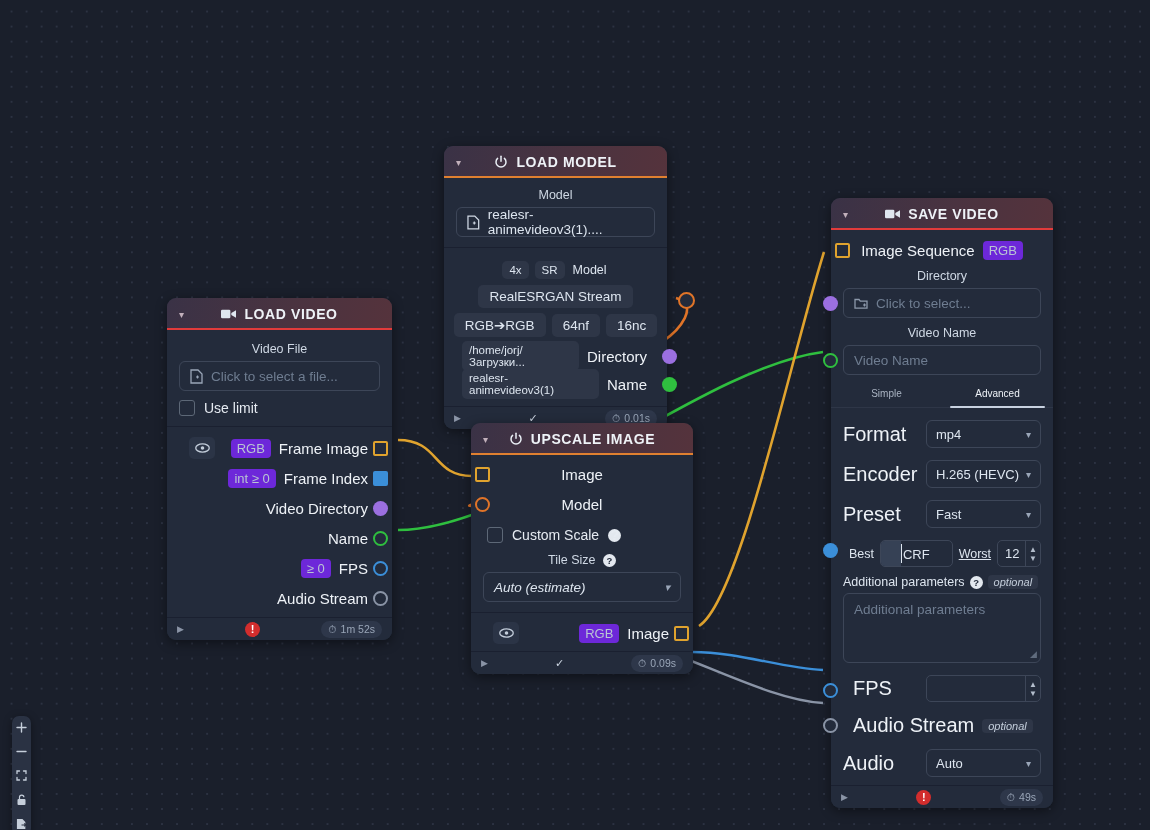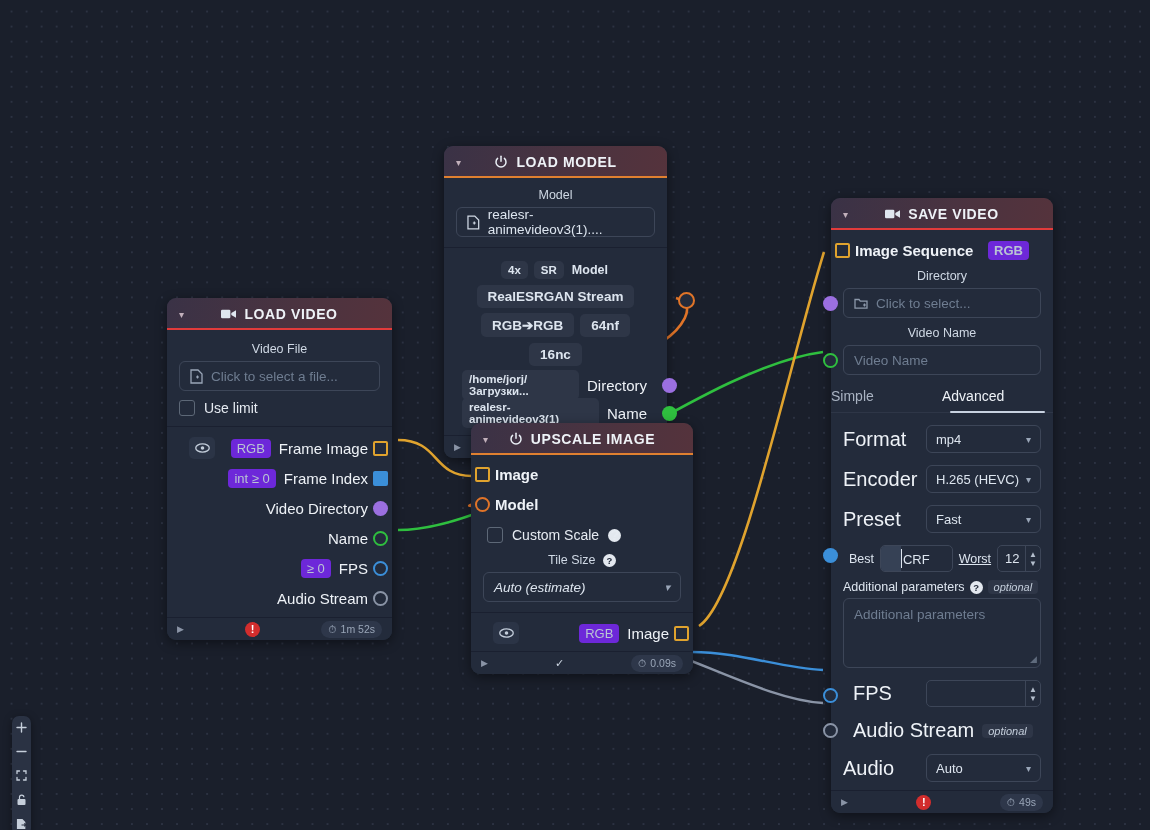--- a/index.html
+++ b/index.html
@@ -57,31 +57,31 @@
   .footer .play{ color:#8a94a6; font-size:9px; }
   .footer .mid{ color:#cdd6e2; font-size:11px; }
   .err{ width:15px; height:15px; border-radius:50%; background:#d22d2d; color:#fff;
         font-size:11px; font-weight:bold; display:flex; align-items:center; justify-content:center; }
   .timer{ background:#2b real; }
   .timer{ background:#2e374a; border-radius:9px; padding:2px 7px; font-size:10.5px; color:#9aa6b8; display:flex; gap:4px; align-items:center;}
 
   
   .prow{ display:flex; align-items:center; height:30px; position:relative; padding:0 12px; }
   .prow.right{ justify-content:flex-end; gap:8px; }
-  .prow.left{ justify-content:space-between; gap:8px;font-weight:bold; }
+  .prow.left{ justify-content:center; gap:8px; }
   .plabel{ font-size:15px; color:#eef2f7; }
   .tag{ background:#6d28d9; border-radius:4px; padding:2px 6px; font-size:13px; color:#b9c4d3; }
   .port{ position:absolute; width:15px; height:15px; }
   .port.sq{ border-radius:2px; border:2.4px solid #e0a32e; background:#232b3b; }
   .port.circ{ border-radius:50%; }
   .eye{ width:26px; height:22px; border-radius:5px; background:#2b3446; display:flex; align-items:center; justify-content:center; }
 
   
   .tabs{ display:flex; border-bottom:1px solid #2e3647; }
-  .tab{ flex:1; padding:7px 0 8px; font-size:14px; color:#aab4c3; position:relative; }
+  .tab{ flex:1; text-align:center; padding:7px 0 8px; font-size:10px; color:#aab4c3; position:relative; }
   .tab.active{ color:#eef2f7; }
   .tab.active:after{ content:""; position:absolute; left:8px; right:8px; bottom:-1px; height:2.5px; background:#c8d2e0; border-radius:2px; }
   .frow{ display:flex; align-items:center; justify-content:space-between; padding:6px 12px; }
   .frow .fl{ font-size:20px; color:#eef2f7; }
   .sel{
     width:115px; height:28px; border:1px solid #3d4658; border-radius:6px;
     display:flex; align-items:center; justify-content:space-between;
     padding:0 9px; font-size:13px; color:#dde5ef; background:transparent;
   }
   .sel .cv{ color:#9aa6b8; font-size:10px; }
@@ -103,21 +103,21 @@
           display:inline-flex; align-items:center; justify-content:center; vertical-align:middle; }
   .opt{ background:#2e3647; border-radius:4px; padding:1px 6px; font-size:11px; color:#c3cdda; font-style:italic; }
   .ta{
     margin:4px 12px 6px; height:70px; border:1px solid #3d4658; border-radius:6px;
     color:#6f7d91; font-size:13.5px; padding:8px 10px; position:relative;
   }
   .ta .grip{ position:absolute; right:3px; bottom:3px; color:#5f6b7d; font-size:9px; }
 
   
   .chips{ display:flex; gap:6px; justify-content:center; align-items:center; margin:5px 0; flex-wrap:wrap; }
-  .chip{ background:#2e3647; border-radius:5px; padding:3px 9px; font-size:12.5px; color:#dde5ef;font-weight:bold; }
+  .chip{ background:#2e3647; border-radius:5px; padding:3px 9px; font-size:12.5px; color:#dde5ef; }
   .chip.plain{ background:transparent; padding:3px 2px; }
   .chip.big{ font-size:13.5px; padding:4px 11px; }
   .chiprow{ display:flex; align-items:center; justify-content:flex-end; gap:8px; padding:2px 12px 2px 10px; position:relative; height:28px;}
   .chip.sm{ font-size:11.5px; padding:3px 7px; }
 
   
   .toolbar{
     position:absolute; left:12px; top:716px; width:19px;
     background:#2a3243; border-radius:7px; padding:4px 0;
     display:flex; flex-direction:column; align-items:center; gap:9px; z-index:4;

